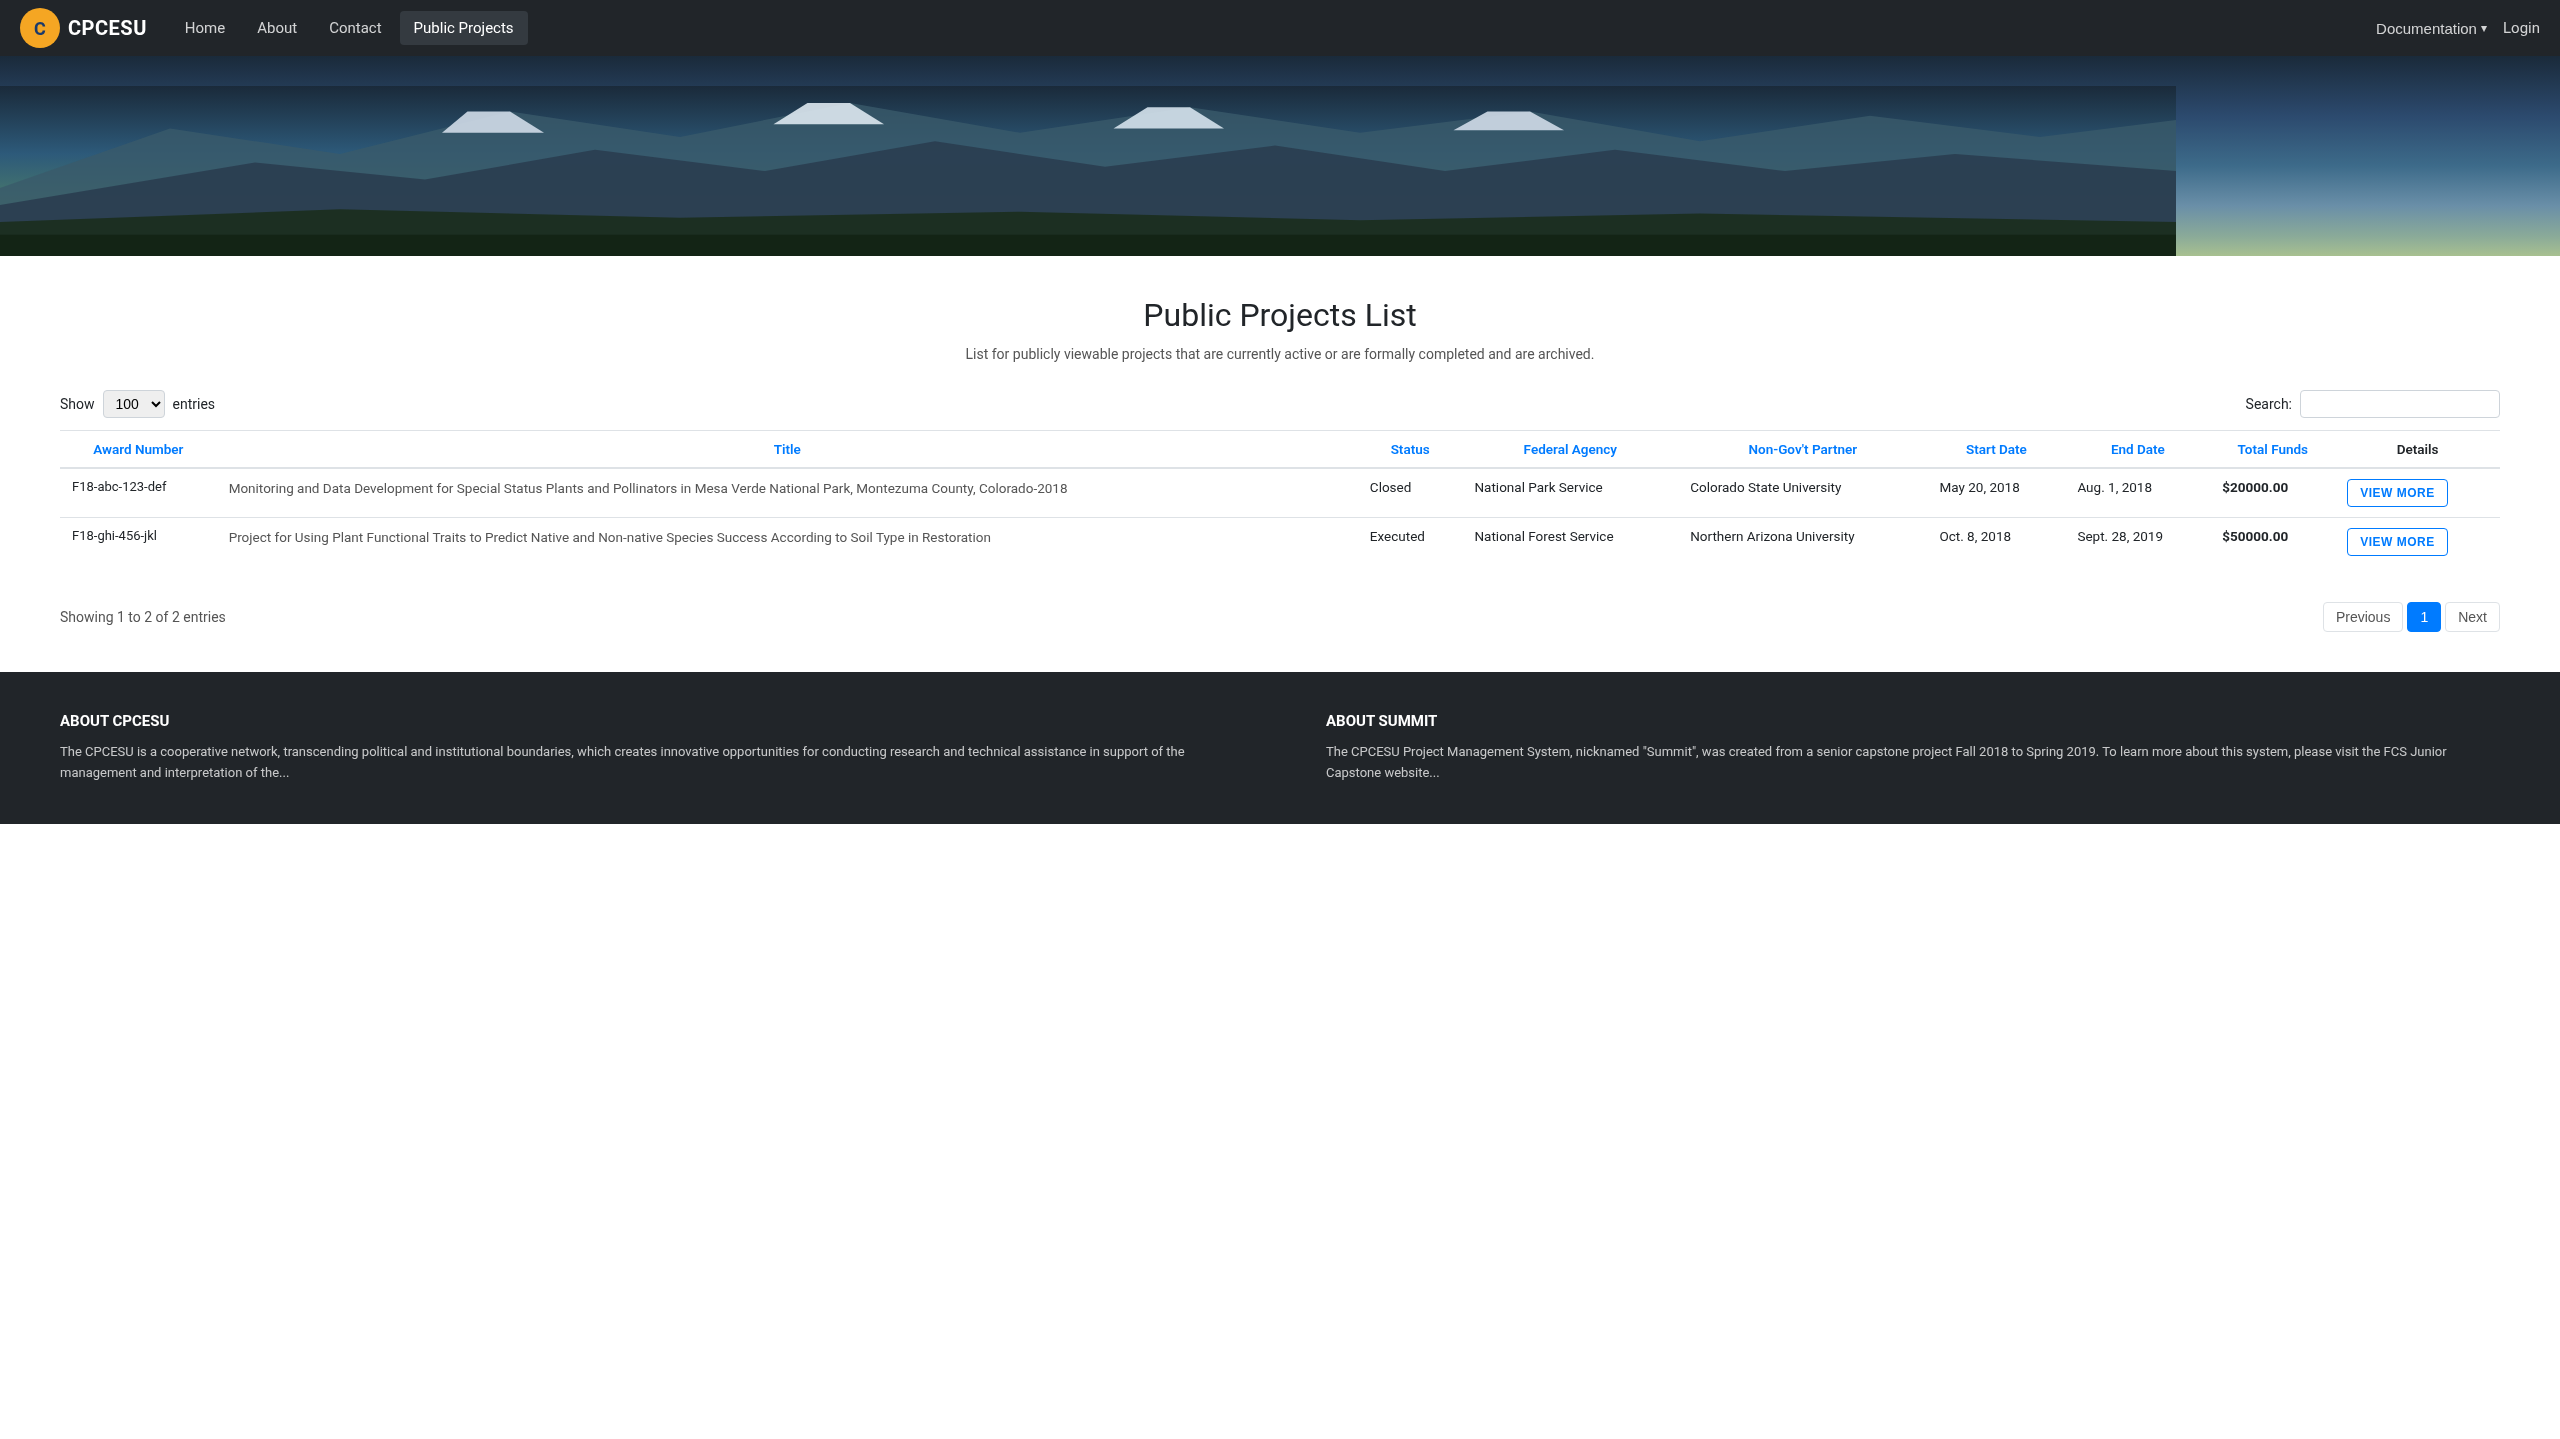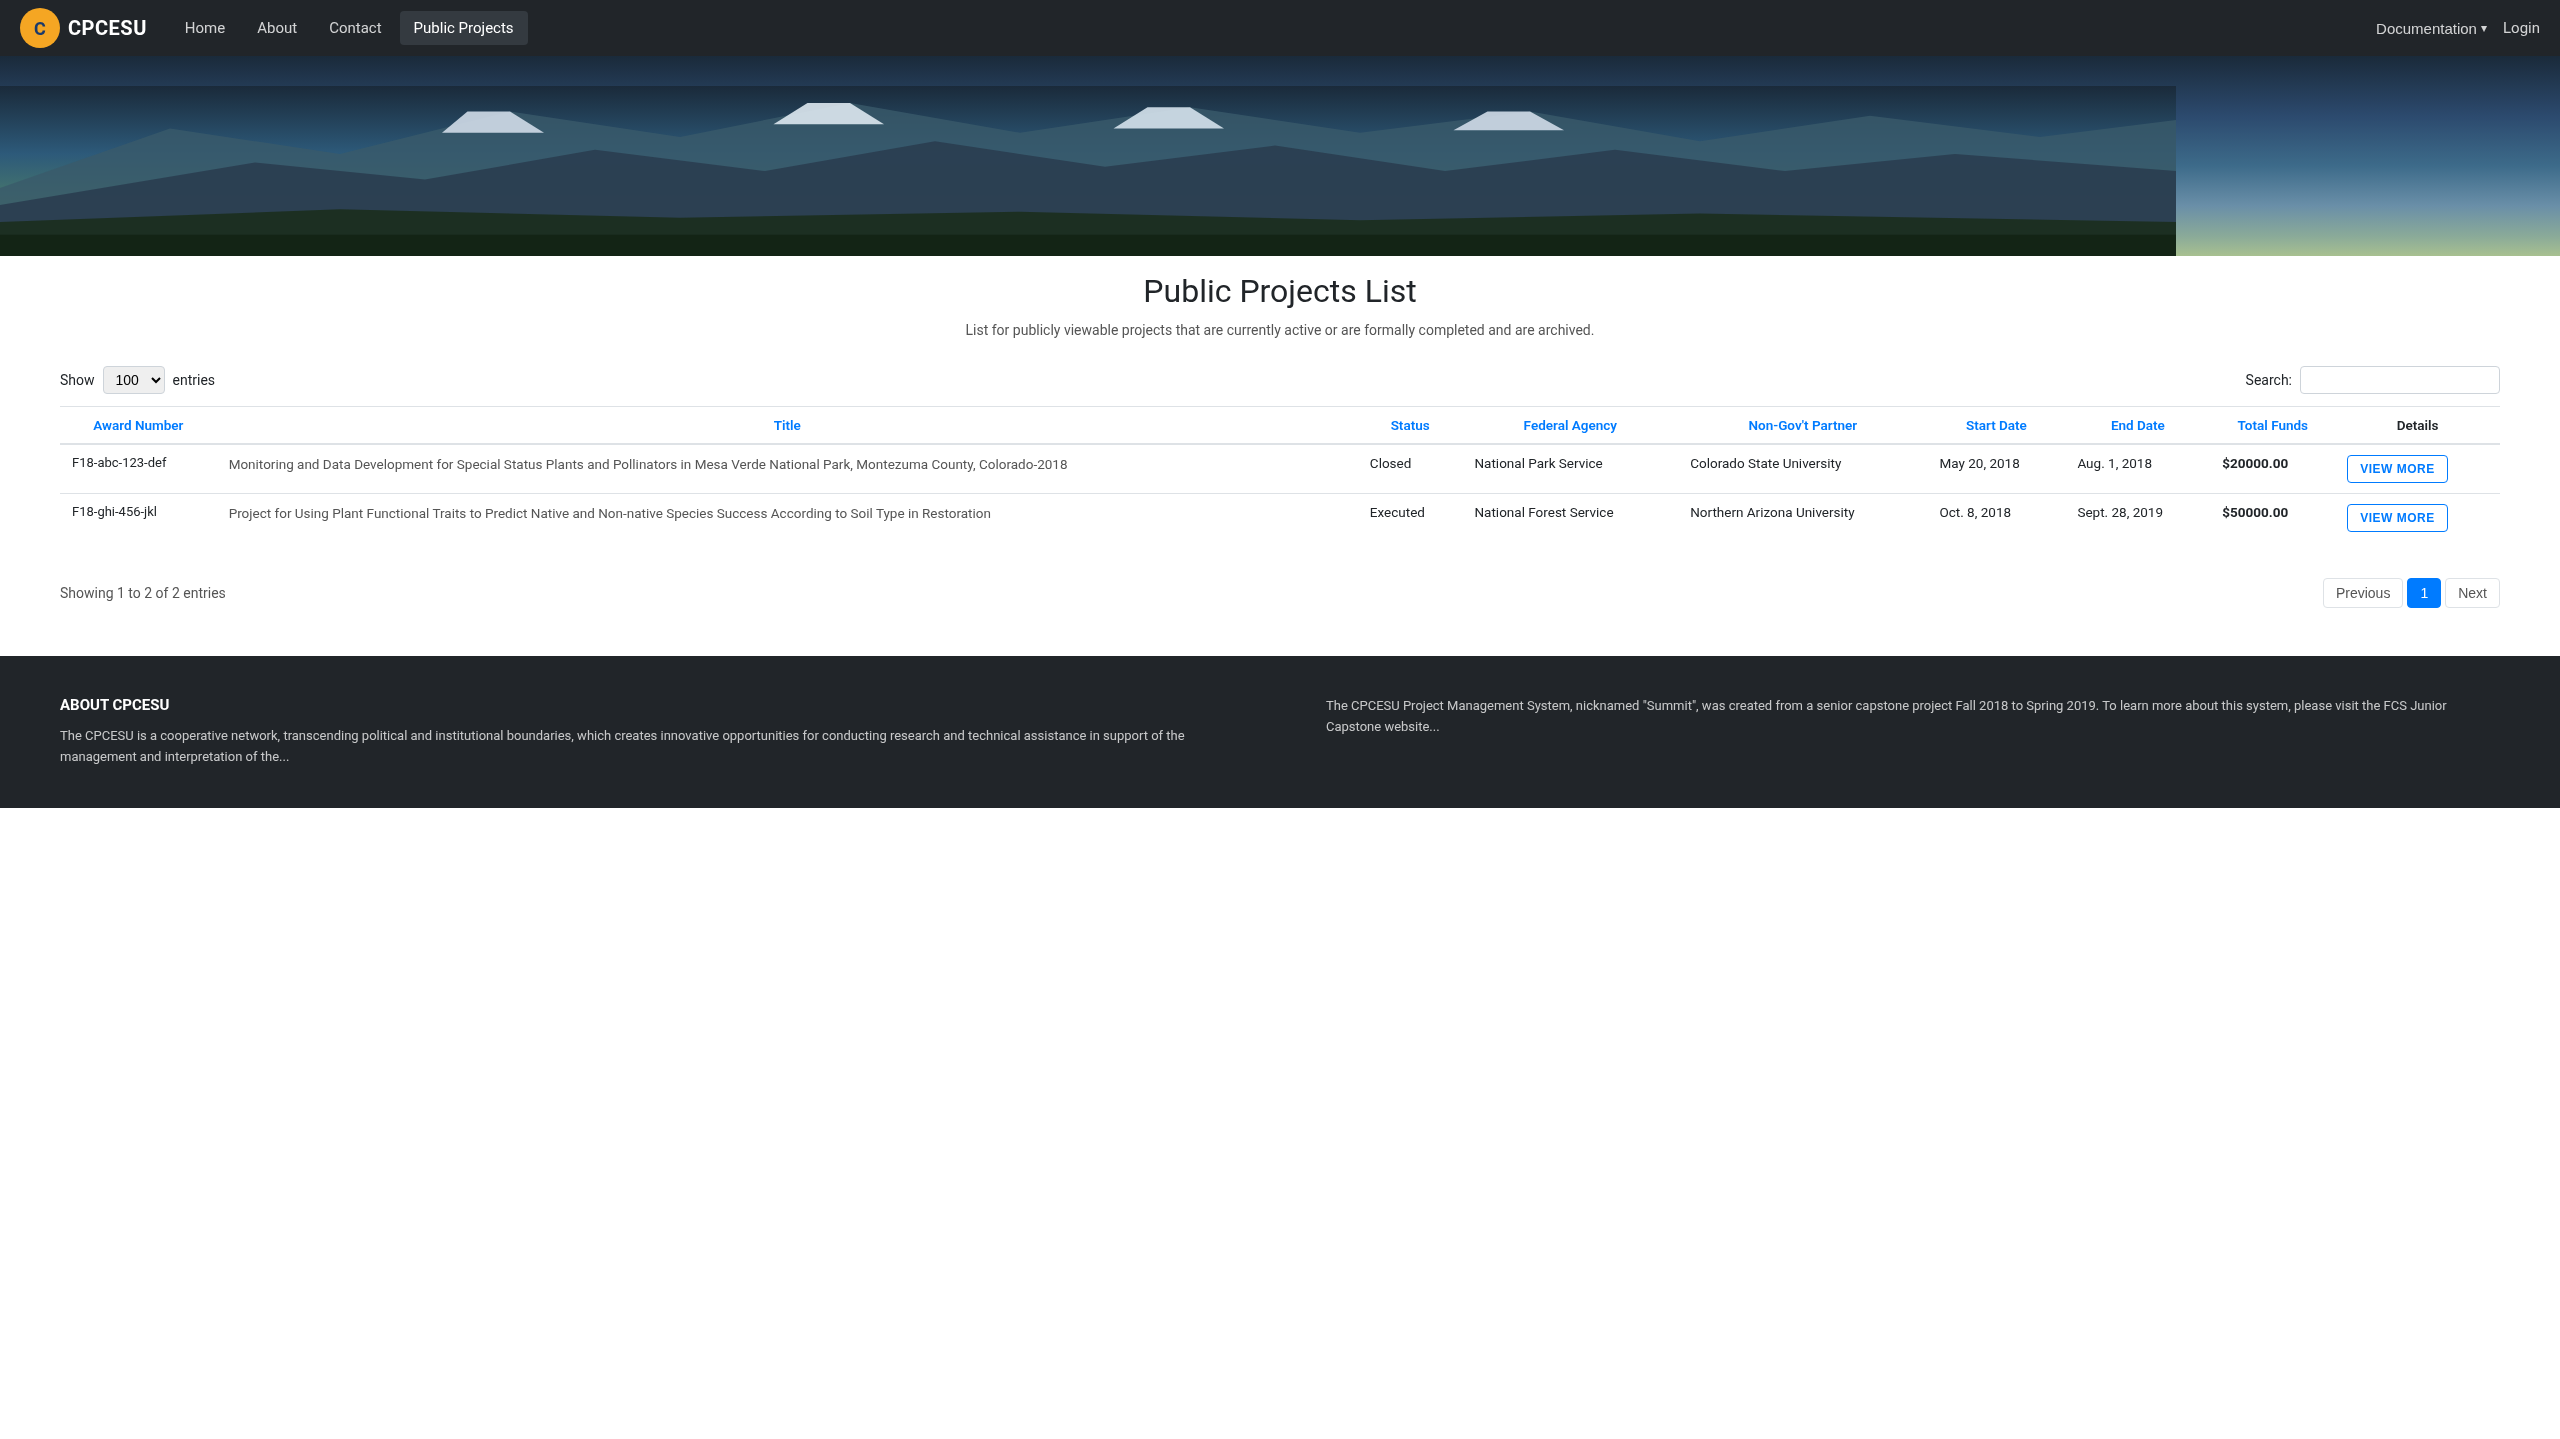--- a/index.html
+++ b/index.html
@@ -83,21 +83,21 @@
     .hero-mountains {
       position: absolute;
       bottom: 0;
       left: 0;
       right: 0;
       height: 170px;
     }
 
     
     .main-content {
-      padding: 16px 60px;
+      padding: 40px 60px;
       min-height: 400px;
     }
     .page-title {
       text-align: center;
       font-size: 32px;
       font-weight: 400;
       margin-bottom: 12px;
       color: #212529;
     }
     .page-subtitle {
@@ -375,15 +375,16 @@
     </div>
   </div>
 </div>
 
 <footer>
   <div class="footer-col">
     <div class="footer-heading">ABOUT CPCESU</div>
     <p class="footer-text">The CPCESU is a cooperative network, transcending political and institutional boundaries, which creates innovative opportunities for conducting research and technical assistance in support of the management and interpretation of the...</p>
   </div>
   <div class="footer-col">
+    <div class="footer-heading">ABOUT SUMMIT</div>
     <p class="footer-text">The CPCESU Project Management System, nicknamed "Summit", was created from a senior capstone project Fall 2018 to Spring 2019. To learn more about this system, please visit the FCS Junior Capstone website...</p>
   </div>
 </footer>
 
 </body></html>

